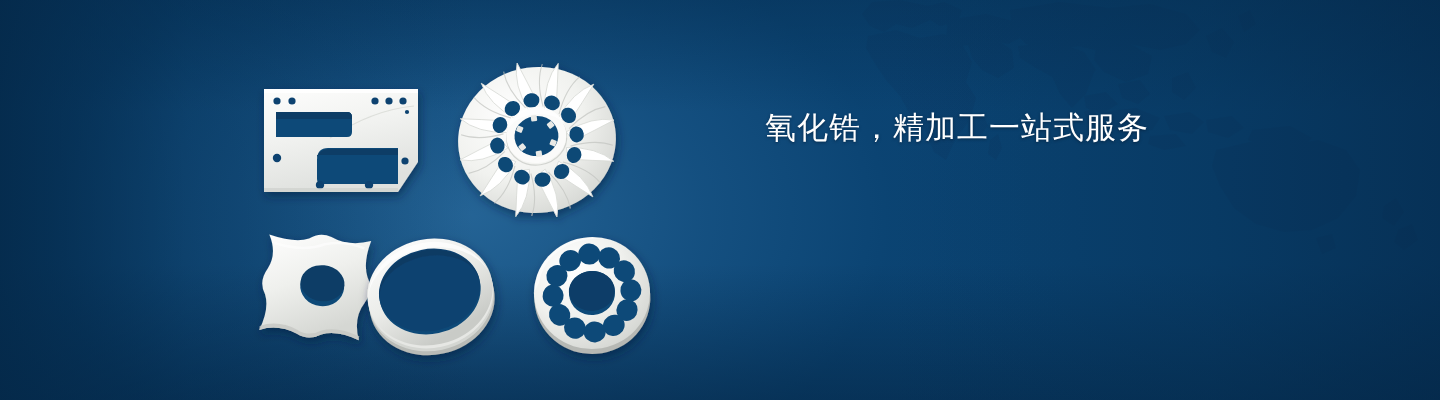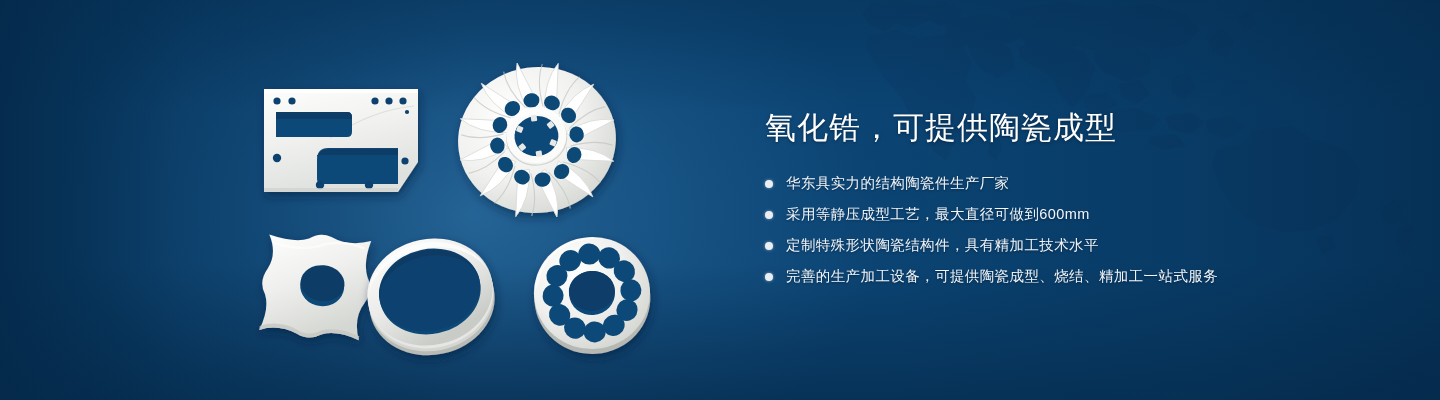--- a/index.html
+++ b/index.html
@@ -469,35 +469,17 @@
               </g>
           </g>
 
           <path d="M-58 -4 A58 56 0 0 1 22 -51 A56 50 0 0 0 -52 -14 Z" fill="#ffffff" opacity="0.55"></path>
         </g>
       </g>
     </svg>
   </div>
 
   <div class="copy">
-    <h1 class="headline">氧化锆，可提供陶瓷成型</h1>
-
-    <ul class="bullets">
-      <li class="bullet">
-        <span class="bullet-dot"></span>
-        <span class="bullet-text">华东具实力的结构陶瓷件生产厂家</span>
-      </li>
-      <li class="bullet">
-        <span class="bullet-dot"></span>
-        <span class="bullet-text">采用等静压成型工艺，最大直径可做到600mm</span>
-      </li>
-      <li class="bullet">
-        <span class="bullet-dot"></span>
-        <span class="bullet-text">定制特殊形状陶瓷结构件，具有精加工技术水平</span>
-      </li>
-      <li class="bullet">
-        <span class="bullet-dot"></span>
-        <span class="bullet-text">完善的生产加工设备，可提供陶瓷成型、烧结、精加工一站式服务</span>
-      </li>
-    </ul>
+    <h1 class="headline">氧化锆，精加工一站式服务</h1>
+
   </div>
 
 </div>
 
 </body></html>

